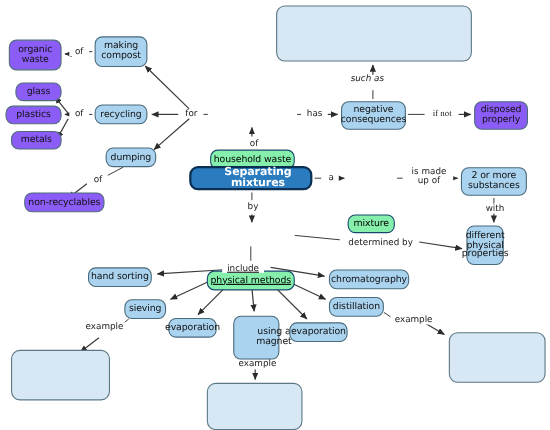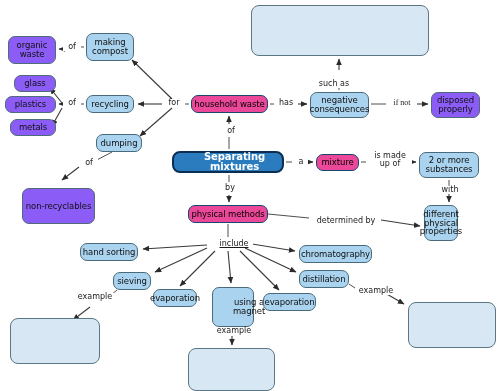--- a/index.html
+++ b/index.html
@@ -47,24 +47,25 @@
   }
   
   .n-light {
     background: #aad3ef;
     border: 1px solid #4a6b7c;
     color: #111111;
     font-size: 8.5px;
   }
   
   .n-mid {
-    background: #ec4899;
+    background: #86efac;
     border: 1.4px solid #16486e;
     color: #000000;
     font-size: 8.5px;
+    margin-top: 41px;
   }
   
   .n-blank {
     background: #d7e8f4;
     border: 1px solid #5b7684;
     border-radius: 8px;
   }
   
   .n-root {
     background: #2a7cbf;
@@ -148,61 +149,61 @@
   <div id="node-layer">
       <div class="node n-pale" style="left: 8px; top: 36px; width: 48px; height: 28px;">organic
 waste</div>
       <div class="node n-pale" style="left: 14px; top: 75px; width: 42px; height: 17px;">glass</div>
       <div class="node n-pale" style="left: 5px; top: 96px; width: 51px; height: 17px;">plastics</div>
       <div class="node n-pale" style="left: 10px; top: 119px; width: 46px; height: 17px;">metals</div>
       <div class="node n-light" style="left: 86px; top: 33px; width: 48px; height: 28px;">making
 compost</div>
       <div class="node n-light" style="left: 86px; top: 95px; width: 48px; height: 18px;">recycling</div>
       <div class="node n-light" style="left: 96px; top: 134px; width: 46px; height: 18px;">dumping</div>
-      <div class="node n-pale" style="left: 22px; top: 188px; width: 73px; height: 36px;">non-recyclables</div>
+      <div class="node n-pale" style="left: 22px; top: 175px; width: 73px; height: 18px;">non-recyclables</div>
       <div class="node n-mid" style="left: 191px; top: 95px; width: 77px; height: 18px;">household waste</div>
       <div class="node n-light" style="left: 310px; top: 92px; width: 59px; height: 26px;">negative
 consequences</div>
       <div class="node n-pale" style="left: 431px; top: 92px; width: 49px; height: 26px;">disposed
 properly</div>
       <div class="node n-root" style="left: 172px; top: 151px; width: 112px; height: 22px;">Separating mixtures</div>
       <div class="node n-mid" style="left: 316px; top: 154px; width: 43px; height: 17px;">mixture</div>
       <div class="node n-light" style="left: 419px; top: 152px; width: 60px; height: 26px;">2 or more
 substances</div>
       <div class="node n-light" style="left: 424px; top: 205px; width: 34px; height: 36px;">different
 physical
 properties</div>
-      <div class="node n-mid" style="left: 188px; top: 205px; width: 80px; height: 18px;">physical methods</div>
+      <div class="node n-mid" style="left: 188px; top: 205px; width: 80px; height: 18px; text-decoration: underline;">physical methods</div>
       <div class="node n-light" style="left: 80px; top: 243px; width: 58px; height: 18px;">hand sorting</div>
       <div class="node n-light" style="left: 113px; top: 272px; width: 38px; height: 18px;">sieving</div>
       <div class="node n-light" style="left: 153px; top: 289px; width: 44px; height: 18px;">evaporation</div>
       <div class="node n-light" style="left: 212px; top: 287px; width: 42px; height: 40px; padding-left: 32px;">using a
 magnet</div>
       <div class="node n-light" style="left: 263px; top: 293px; width: 53px; height: 18px;">evaporation</div>
       <div class="node n-light" style="left: 299px; top: 270px; width: 50px; height: 18px;">distillation</div>
       <div class="node n-light" style="left: 299px; top: 245px; width: 73px; height: 18px;">chromatography</div>
       <div class="node n-blank" style="left: 251px; top: 5px; width: 178px; height: 51px;"></div>
       <div class="node n-blank" style="left: 10px; top: 318px; width: 90px; height: 46px;"></div>
       <div class="node n-blank" style="left: 188px; top: 348px; width: 87px; height: 43px;"></div>
       <div class="node n-blank" style="left: 408px; top: 302px; width: 88px; height: 46px;"></div>
     </div>
   <div id="label-layer">
       <div class="elabel" style="left: 63px; top: 43px; width: 16px;">of</div>
       <div class="elabel" style="left: 63px; top: 99px; width: 16px;">of</div>
       <div class="elabel" style="left: 80px; top: 159px; width: 16px;">of</div>
       <div class="elabel" style="left: 163px; top: 99px; width: 20px;">for</div>
       <div class="elabel" style="left: 274px; top: 99px; width: 22px;">has</div>
-      <div class="elabel" style="left: 314px; top: 80px; width: 38px;">such as</div>
+      <div class="elabel" style="left: 314px; top: 68px; width: 38px; font-style: italic;">such as</div>
       <div class="elabel" style="left: 387px; top: 99px; width: 28px; font-family: Liberation Serif, serif;">if not</div>
       <div class="elabel" style="left: 222px; top: 127px; width: 16px;">of</div>
       <div class="elabel" style="left: 294px; top: 158px; width: 12px;">a</div>
       <div class="elabel" style="left: 368px; top: 152px; width: 42px;">is made
 up of</div>
       <div class="elabel" style="left: 438px; top: 186px; width: 22px;">with</div>
       <div class="elabel" style="left: 221px; top: 184px; width: 16px;">by</div>
       <div class="elabel" style="left: 311px; top: 217px; width: 68px;">determined by</div>
-      <div class="elabel" style="left: 215px; top: 240px; width: 36px; text-decoration: underline;">include</div>
+      <div class="elabel" style="left: 202px; top: 240px; width: 36px; text-decoration: underline;">include</div>
       <div class="elabel" style="left: 74px; top: 293px; width: 40px;">example</div>
       <div class="elabel" style="left: 212px; top: 327px; width: 42px;">example</div>
       <div class="elabel" style="left: 355px; top: 287px; width: 40px;">example</div>
     </div>
 
 </div>
 
 </body></html>

